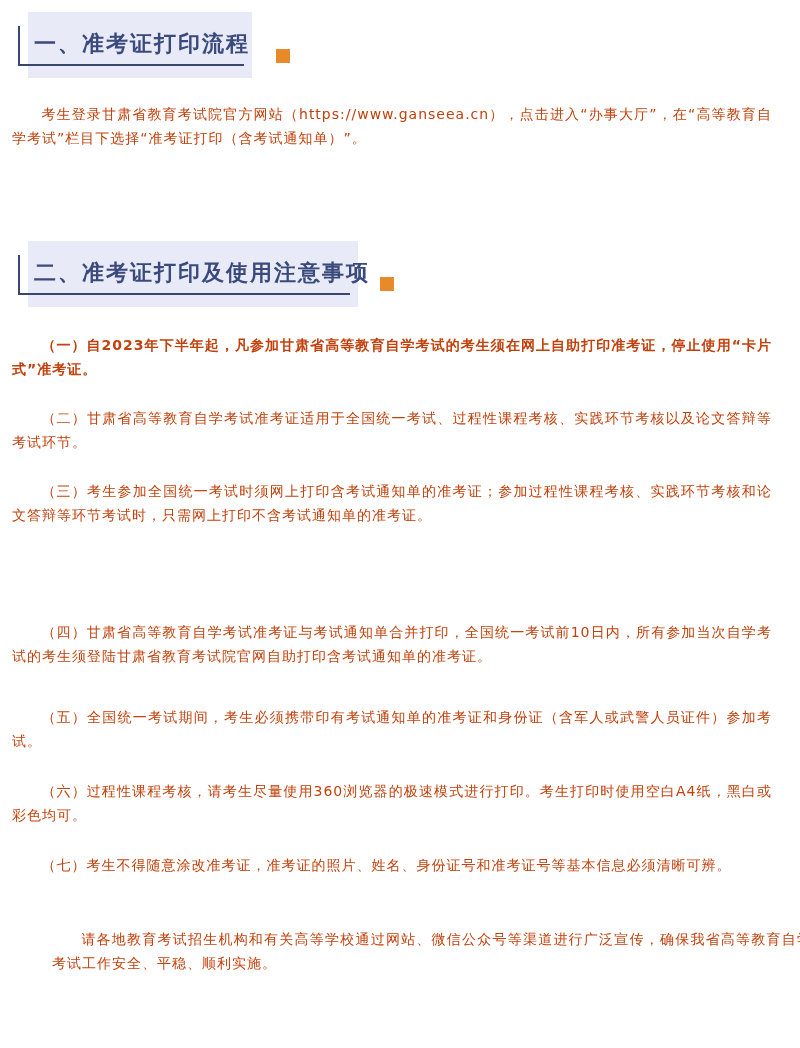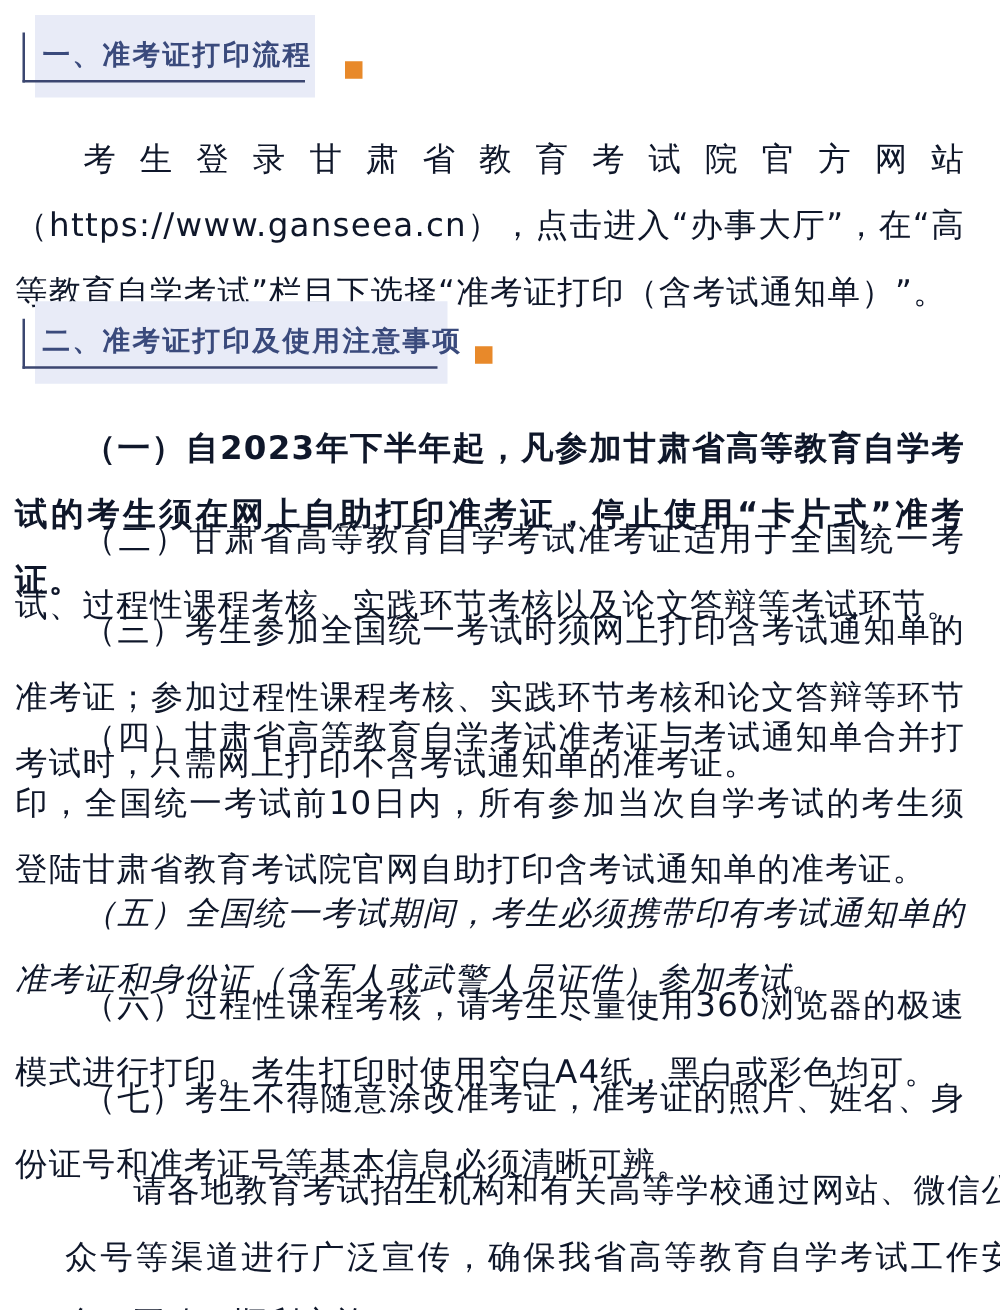--- a/index.html
+++ b/index.html
@@ -21,22 +21,22 @@
     .section-header .title {
       position: absolute; left: 16px;
       font-size: 22px; font-weight: bold; color: #3a4a7c; letter-spacing: 2px;
       white-space: nowrap;
     }
     .section-header .accent {
       position: absolute; width: 14px; height: 14px; background: #e8892a;
     }
     .para {
       position: absolute; left: 12px; width: 760px;
-      font-size: 26px; line-height: 53px; letter-spacing: 1px;
-      color: #0f172a; text-align: justify; text-indent: 2.1em;
+      font-size: 14px; line-height: 24px; letter-spacing: 1px;
+      color: #c2410c; text-align: justify; text-indent: 2.1em;
     }
   </style>
 </head>
 <body>
 
 <div class="section-header" style="top:12px;">
   <div class="bg" style="width:224px;height:66px;"></div>
   <div class="lline" style="top:14px;width:224px;height:38px;"></div>
   <div class="title" style="top:17px;">一、准考证打印流程</div>
   <div class="accent" style="left:258px;top:37px;"></div>
@@ -47,17 +47,17 @@
 <div class="section-header" style="top:241px;">
   <div class="bg" style="width:330px;height:66px;"></div>
   <div class="lline" style="top:14px;width:330px;height:38px;"></div>
   <div class="title" style="top:17px;">二、准考证打印及使用注意事项</div>
   <div class="accent" style="left:362px;top:36px;"></div>
 </div>
 
 <div class="para" style="top:333px;font-weight:bold;">（一）自2023年下半年起，凡参加甘肃省高等教育自学考试的考生须在网上自助打印准考证，停止使用“卡片式”准考证。</div>
 <div class="para" style="top:406px;">（二）甘肃省高等教育自学考试准考证适用于全国统一考试、过程性课程考核、实践环节考核以及论文答辩等考试环节。</div>
 <div class="para" style="top:479px;">（三）考生参加全国统一考试时须网上打印含考试通知单的准考证；参加过程性课程考核、实践环节考核和论文答辩等环节考试时，只需网上打印不含考试通知单的准考证。</div>
-<div class="para" style="top:564px;">（四）甘肃省高等教育自学考试准考证与考试通知单合并打印，全国统一考试前10日内，所有参加当次自学考试的考生须登陆甘肃省教育考试院官网自助打印含考试通知单的准考证。</div>
-<div class="para" style="top:705px;font-style:italic;">（五）全国统一考试期间，考生必须携带印有考试通知单的准考证和身份证（含军人或武警人员证件）参加考试。</div>
+<div class="para" style="top:620px;">（四）甘肃省高等教育自学考试准考证与考试通知单合并打印，全国统一考试前10日内，所有参加当次自学考试的考生须登陆甘肃省教育考试院官网自助打印含考试通知单的准考证。</div>
+<div class="para" style="top:705px;">（五）全国统一考试期间，考生必须携带印有考试通知单的准考证和身份证（含军人或武警人员证件）参加考试。</div>
 <div class="para" style="top:779px;">（六）过程性课程考核，请考生尽量使用360浏览器的极速模式进行打印。考生打印时使用空白A4纸，黑白或彩色均可。</div>
 <div class="para" style="top:853px;">（七）考生不得随意涂改准考证，准考证的照片、姓名、身份证号和准考证号等基本信息必须清晰可辨。</div>
 <div class="para" style="top:927px;margin-left:40px;">请各地教育考试招生机构和有关高等学校通过网站、微信公众号等渠道进行广泛宣传，确保我省高等教育自学考试工作安全、平稳、顺利实施。</div>
 
 </body></html>

